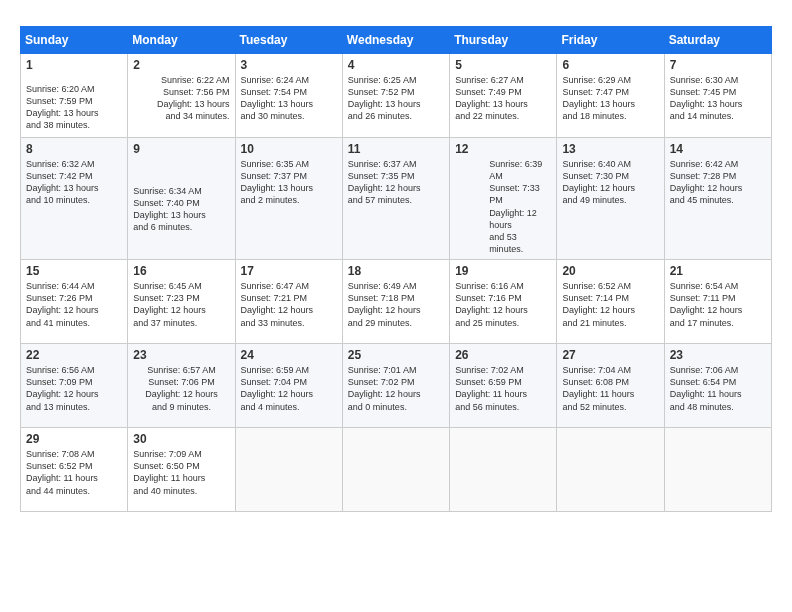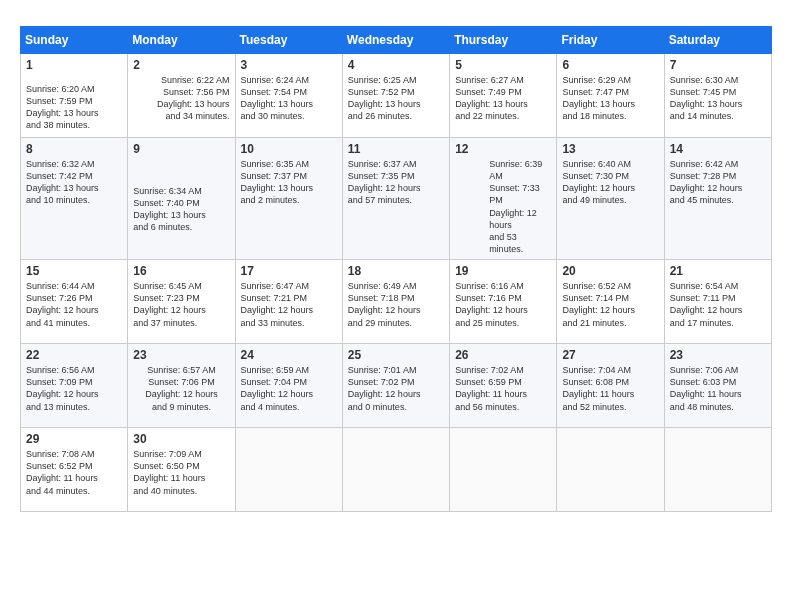--- a/index.html
+++ b/index.html
@@ -305,21 +305,21 @@
           <td>
             <span class="day-num">27</span>
             <div class="day-info" style="white-space: pre-line;">Sunrise: 7:04 AM
 Sunset: 6:08 PM
 Daylight: 11 hours
 and 52 minutes.</div>
           </td>
           <td>
             <span class="day-num">23</span>
             <div class="day-info" style="white-space: pre-line;">Sunrise: 7:06 AM
-Sunset: 6:03 PM
+Sunset: 6:54 PM
 Daylight: 11 hours
 and 48 minutes.</div>
           </td>
         </tr>
         <tr>
           <td>
             <span class="day-num">29</span>
             <div class="day-info" style="white-space: pre-line;">Sunrise: 7:08 AM
 Sunset: 6:52 PM
 Daylight: 11 hours

